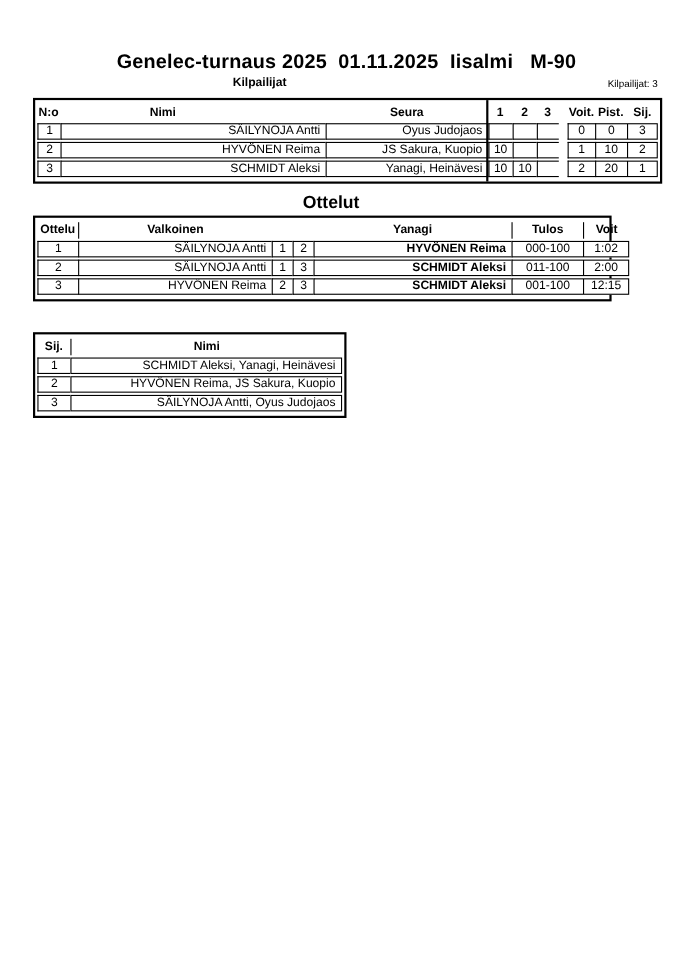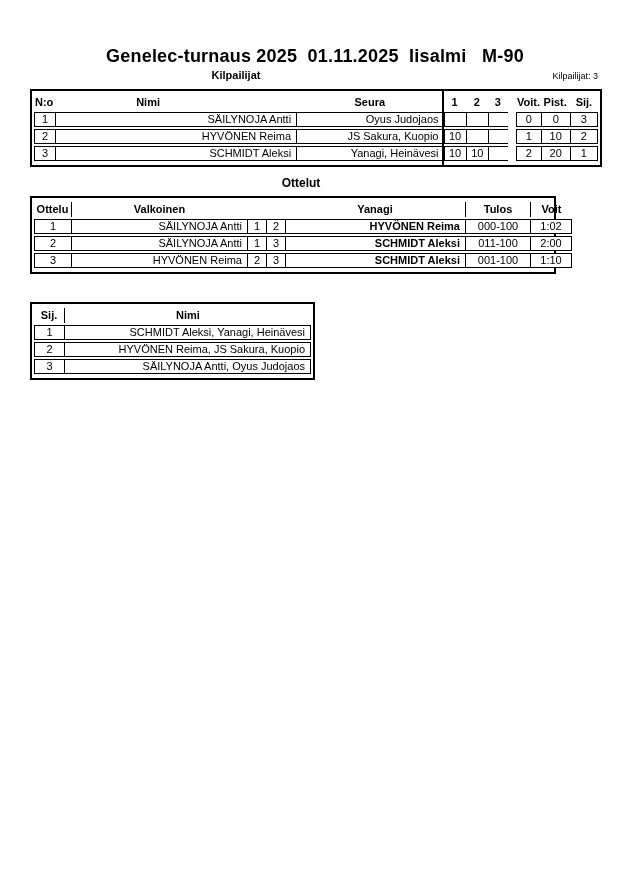--- a/index.html
+++ b/index.html
@@ -27,21 +27,21 @@
     white-space: nowrap;
   }
   .count-label {
     position: absolute; top: 71px; right: 32px;
     font-size: 9px; font-weight: normal;
     white-space: nowrap;
   }
   .section-label {
     position: absolute;
     transform: translateX(-50%);
-    font-size: 12px; font-weight: bold;
+    font-size: 16px; font-weight: bold;
     white-space: nowrap;
   }
 
   .tbox {
     position: absolute;
     border: 2px solid #000;
     padding: 2px;
     background: #fff;
   }
   table {
@@ -209,21 +209,21 @@
         <td>011-100</td>
         <td>2:00</td>
       </tr>
       <tr>
         <td>3</td>
         <td class="txt">HYVÖNEN Reima</td>
         <td>2</td>
         <td>3</td>
         <td class="txt bold">SCHMIDT Aleksi</td>
         <td>001-100</td>
-        <td>1:10</td>
+        <td>12:15</td>
       </tr>
     </tbody>
       </table>
   </div>
 
   <div class="section-label" style="left:164px; top:283px;margin-top:24px;">Tulokset</div>
 
   <div class="tbox" id="results-box">
     <table>
       <colgroup>

